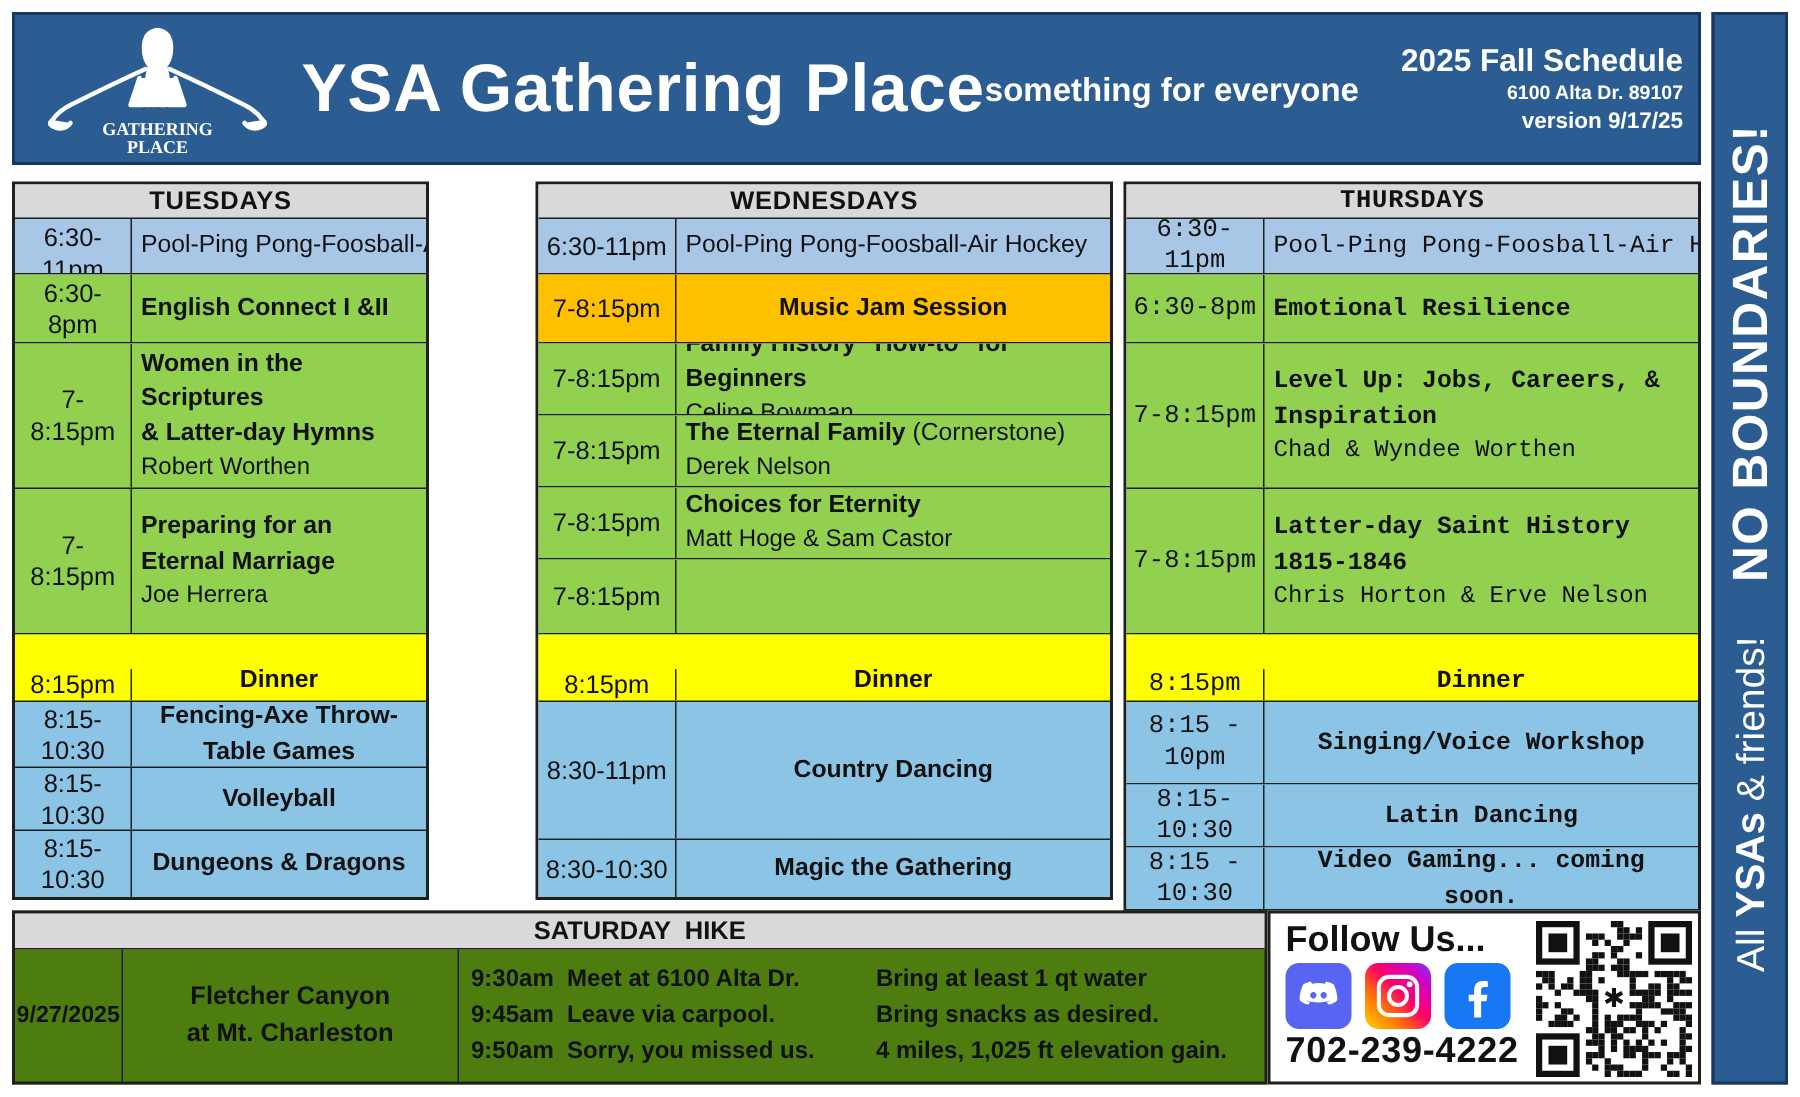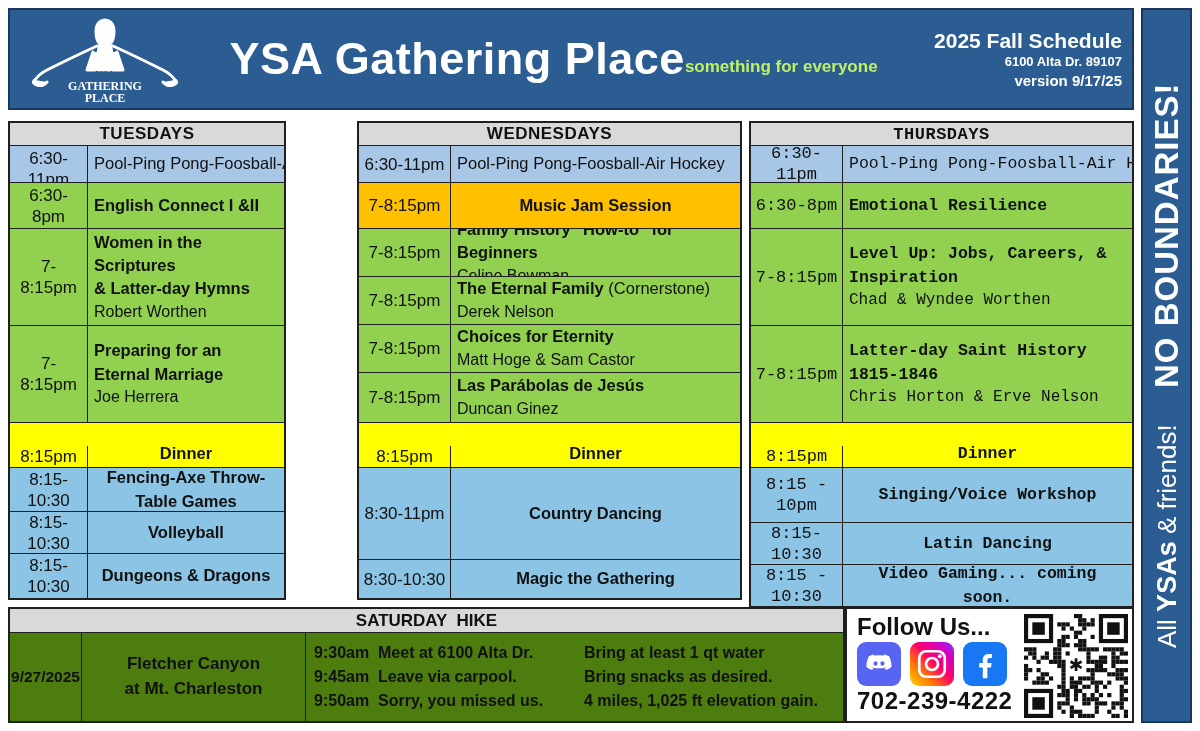--- a/index.html
+++ b/index.html
@@ -6,21 +6,21 @@
   html,body { background:#ffffff; }
   body { font-family: "Liberation Sans", sans-serif; color:#111; }
   #page { position: relative; width: 1200px; height: 731px; background:#fff; overflow: hidden; }
 
   
   .banner { position:absolute; left:8px; top:8px; width:1126px; height:102px;
     background:#2b5d92; border:2px solid #17375e; display:flex; align-items:center; }
   .logo { width:190px; height:96px; display:flex; align-items:center; justify-content:center; flex:none; }
   .banner-center { flex:1; display:flex; flex-direction:row; align-items:flex-start; justify-content:center; }
   .page-title { color:#fff; font-weight:700; font-size:45px; letter-spacing:.5px; line-height:1.05; }
-  .subtitle { color:#bef264; font-weight:700; font-size:17px; margin-top:22px; }
+  .subtitle { color:#ffffff; font-weight:700; font-size:22px; margin-top:12px; }
   .banner-right { width:225px; flex:none; text-align:right; padding-right:10px; color:#fff; }
   .sched-title { font-weight:700; font-size:21px; line-height:1.25; }
   .addr { font-weight:700; font-size:13px; line-height:1.3; }
   .ver { font-weight:600; font-size:15px; line-height:1.3; }
 
   
   .side { position:absolute; left:1141px; top:8px; width:51px; height:715px;
     background:#2b5d92; border:2px solid #17375e; overflow:hidden; }
   .vwrap { width:100%; height:100%; writing-mode:vertical-rl; transform:rotate(180deg);
     text-align:center; line-height:47px; color:#fff; white-space:nowrap; }
@@ -210,24 +210,20 @@
     </div>
     <div class="row grn" style="height:48px">
       <div class="time">7-8:15pm</div>
       <div class="act lt">
         <div class="t">Choices for Eternity</div>
         <div class="p">Matt Hoge &amp; Sam Castor</div>
       </div>
     </div>
     <div class="row grn" style="height:50px">
       <div class="time">7-8:15pm</div>
-      <div class="act lt">
-        <div class="t">Las Parábolas de Jesús</div>
-        <div class="p">Duncan Ginez</div>
-      </div>
     </div>
     <div class="row yel" style="height:45px">
       <div class="time">8:15pm</div>
       <div class="act c">
           <div class="t">Dinner</div>
         </div>
     </div>
     <div class="row blu" style="height:92px">
       <div class="time">8:30-11pm</div>
       <div class="act c">

